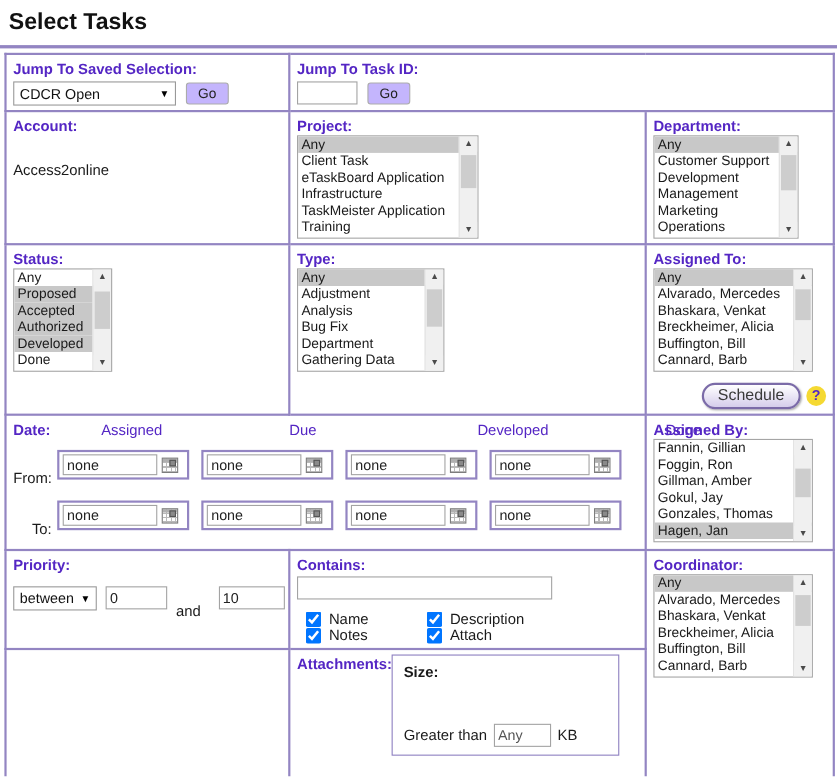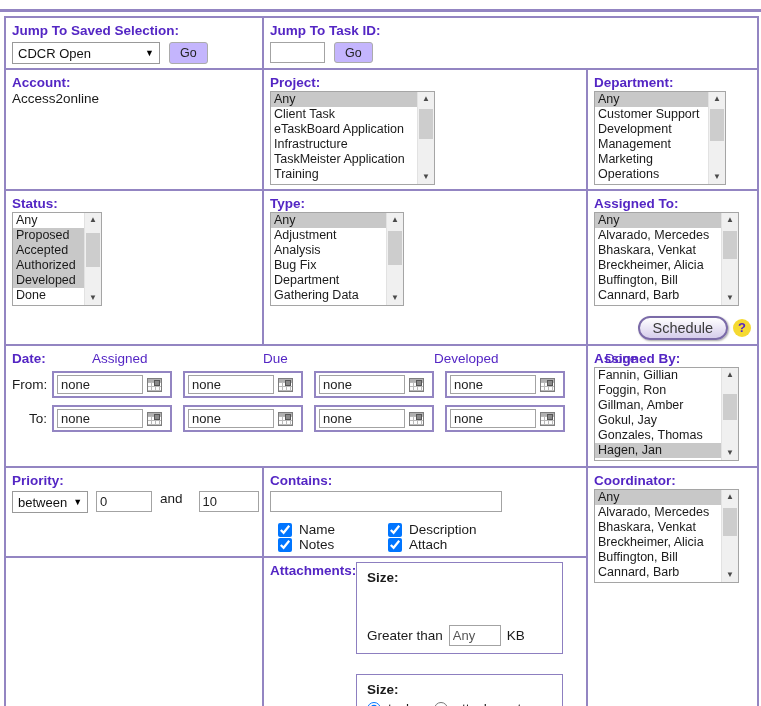--- a/index.html
+++ b/index.html
@@ -6,23 +6,23 @@
   body { font-family: "Liberation Sans", sans-serif; background: #fff; }
   .page { position: relative; width: 761px; height: 706px; overflow: hidden; background: #fff; }
   h1.title { font-size: 21px; font-weight: bold; color: #111; margin: 8px 0 0 8px; line-height: 24px; }
   .top-rule { height: 3px; background: #9385c2; margin-top: 9px; }
 
   table.layout { border-collapse: collapse; margin: 4px 0 0 4px; width: 755px; table-layout: fixed; }
   table.layout td { border: 2px solid #9385c2; vertical-align: top; padding: 4px 6px; }
 
   .plabel { color: #5426c4; font-weight: bold; font-size: 13.5px; line-height: 17px; }
   .ptext  { color: #5426c4; font-size: 13.5px; }
-  .black  { color: #1a1a1a; font-size: 13.5px; }
-
-  .row { display: flex; }
+  .black  { color: #1a1a1a; font-size: 13.5px; margin-top: 24px; }
+
+  .row { display: flex; align-items: center; }
 
   
   input[type=text] { border: 1px solid #a3a3a3; height: 21px; font-size: 13px; padding: 1px 3px; font-family: "Liberation Sans", sans-serif; color: #222; }
   .btn { background: #c4b5fd; border: 1px solid #ababab; border-radius: 3px; padding: 2px 10px; font-size: 12.5px; color: #222; font-family: "Liberation Sans", sans-serif; cursor: pointer; }
   .fakeselect { border: 1px solid #999; background: #fff; display: inline-flex; justify-content: space-between; align-items: center; padding: 2px 5px; font-size: 13px; color: #111; height: 22px; cursor: pointer; }
   .fakeselect .arrow { font-size: 9px; color: #000; margin-left: 6px; }
 
   
   .listbox { position: relative; background: #fff; border: 1px solid #a5a5a5; overflow: hidden; }
   .lb-item { line-height: 15px; font-size: 12.5px; color: #1a1a1a; padding: 0 20px 0 3px; white-space: nowrap; cursor: default; }
@@ -66,20 +66,21 @@
   .pbox + .pbox { margin-top: 20px; }
   .boxlabel { font-weight: bold; font-size: 13.5px; color: #1a1a1a; margin-bottom: 3px; }
   .sizerow { display: flex; align-items: center; gap: 6px; font-size: 13.5px; color: #1a1a1a; margin-top: 40px; }
   .sizerow input { width: 52px; color: #555; }
   .radiorow { display: flex; align-items: center; gap: 14px; margin-top: 4px; }
 </style>
 </head>
 <body>
 
 <div class="page">
+  <h1 class="title">Select Tasks</h1>
   <div class="top-rule"></div>
 
   <table class="layout">
     <colgroup>
         <col style="width:258px">
         <col style="width:324px">
         <col>
       </colgroup>
 
     <tbody>

